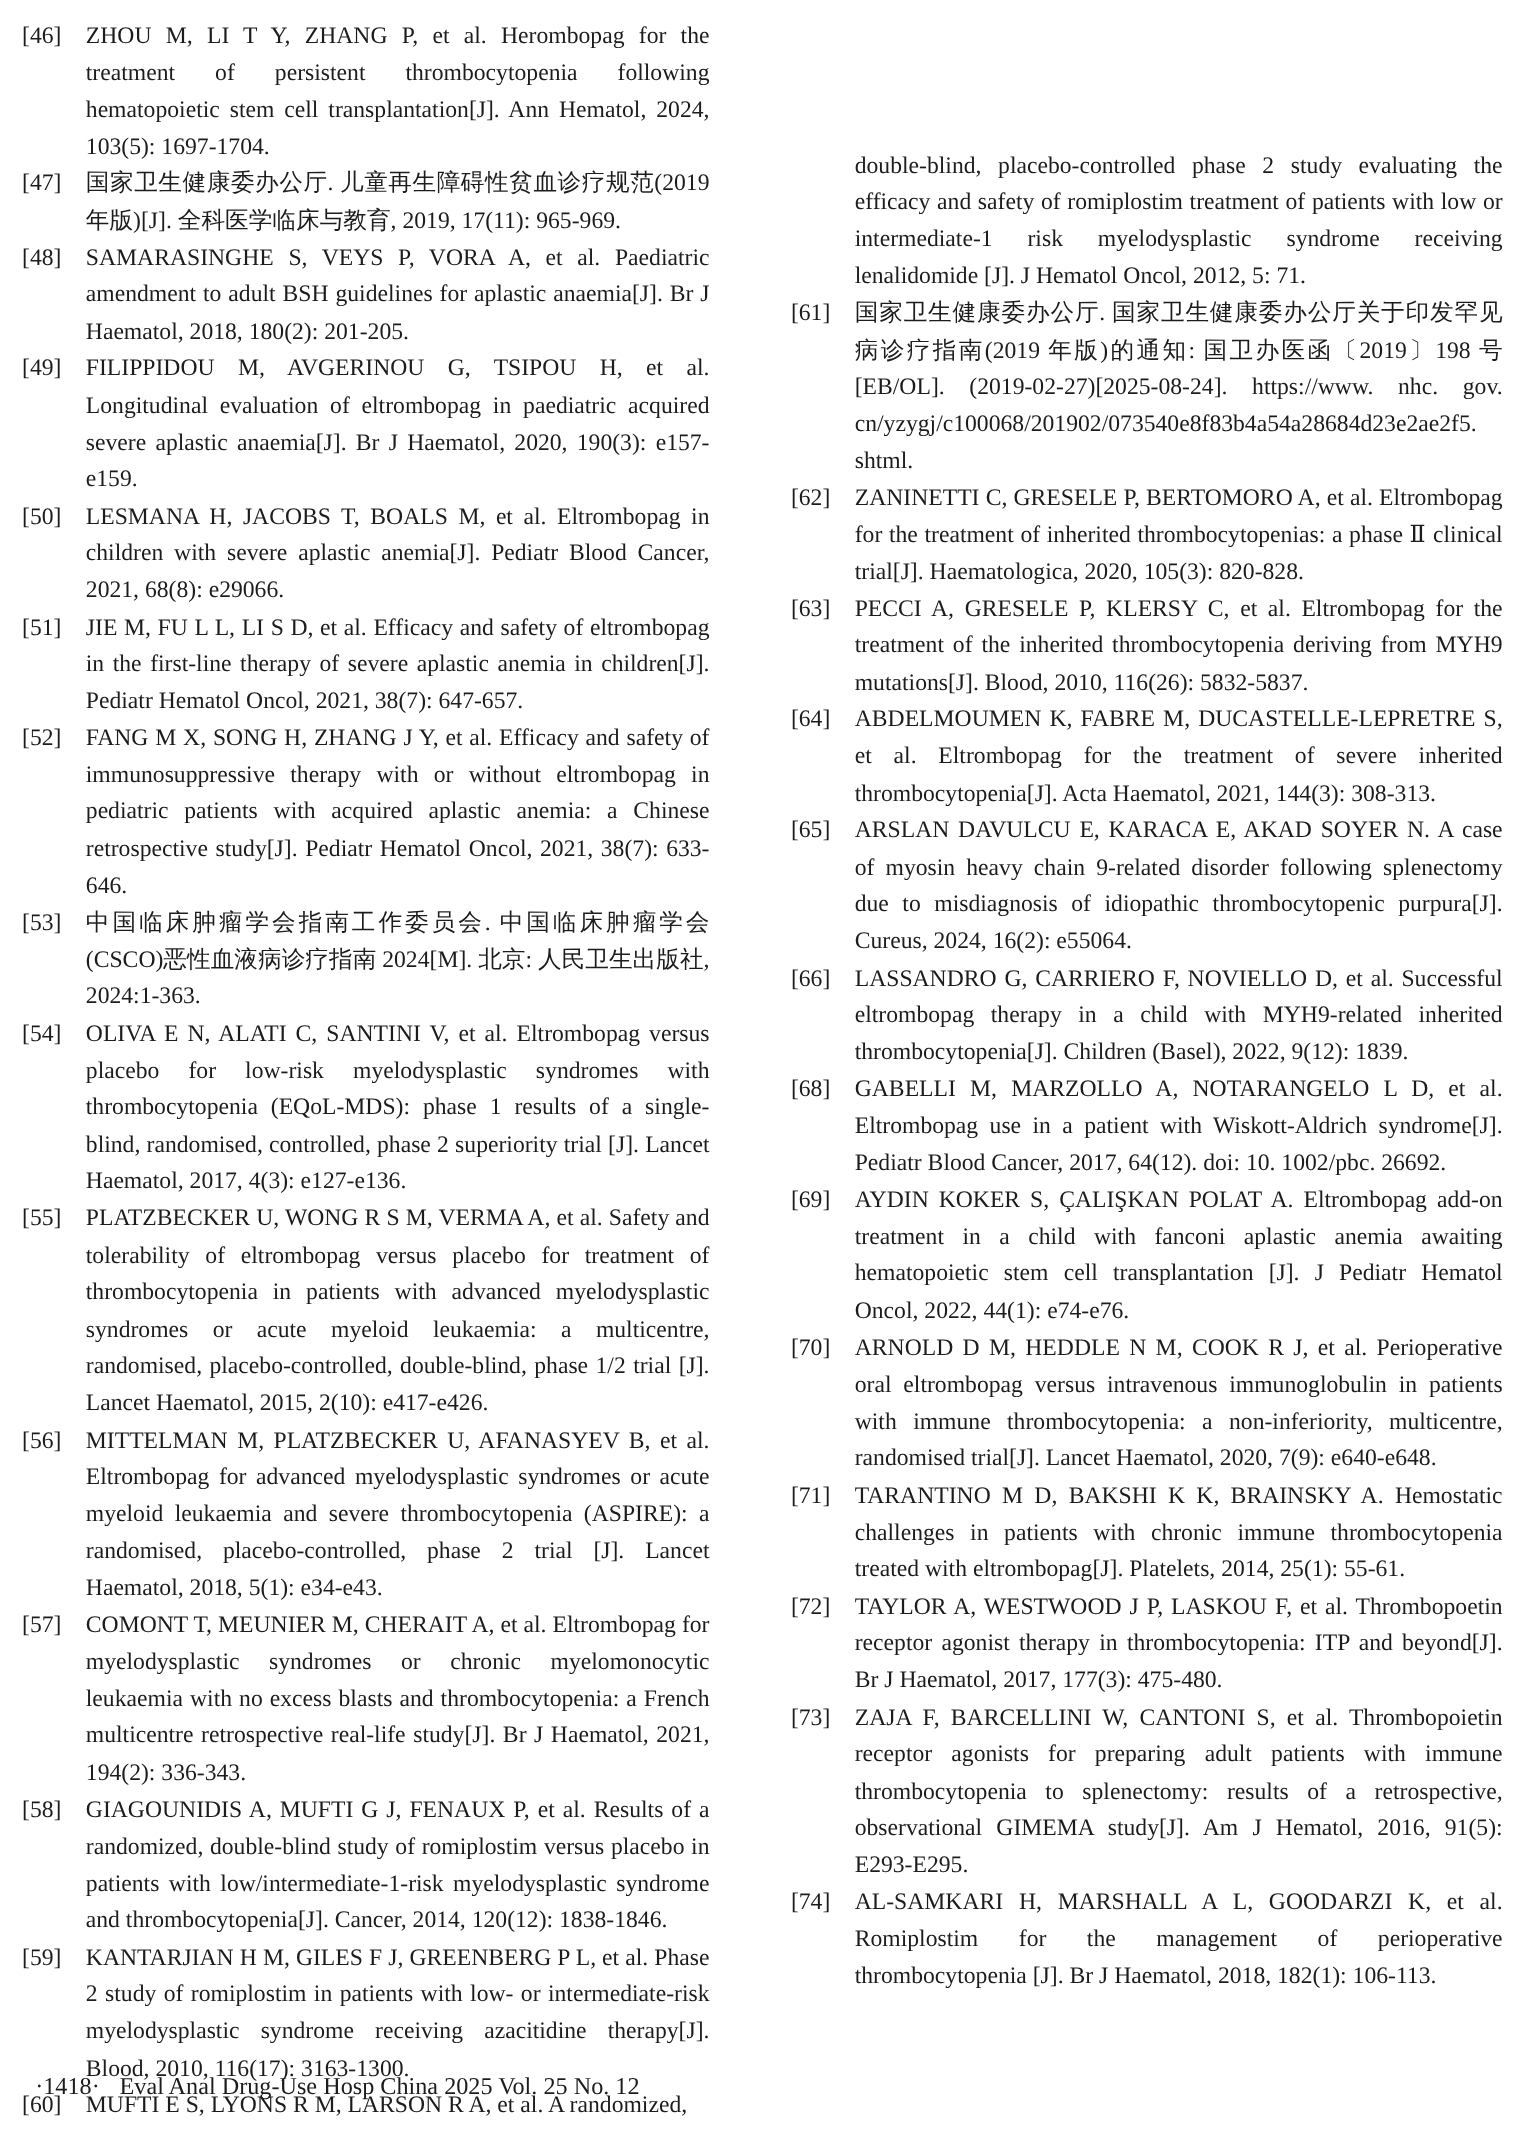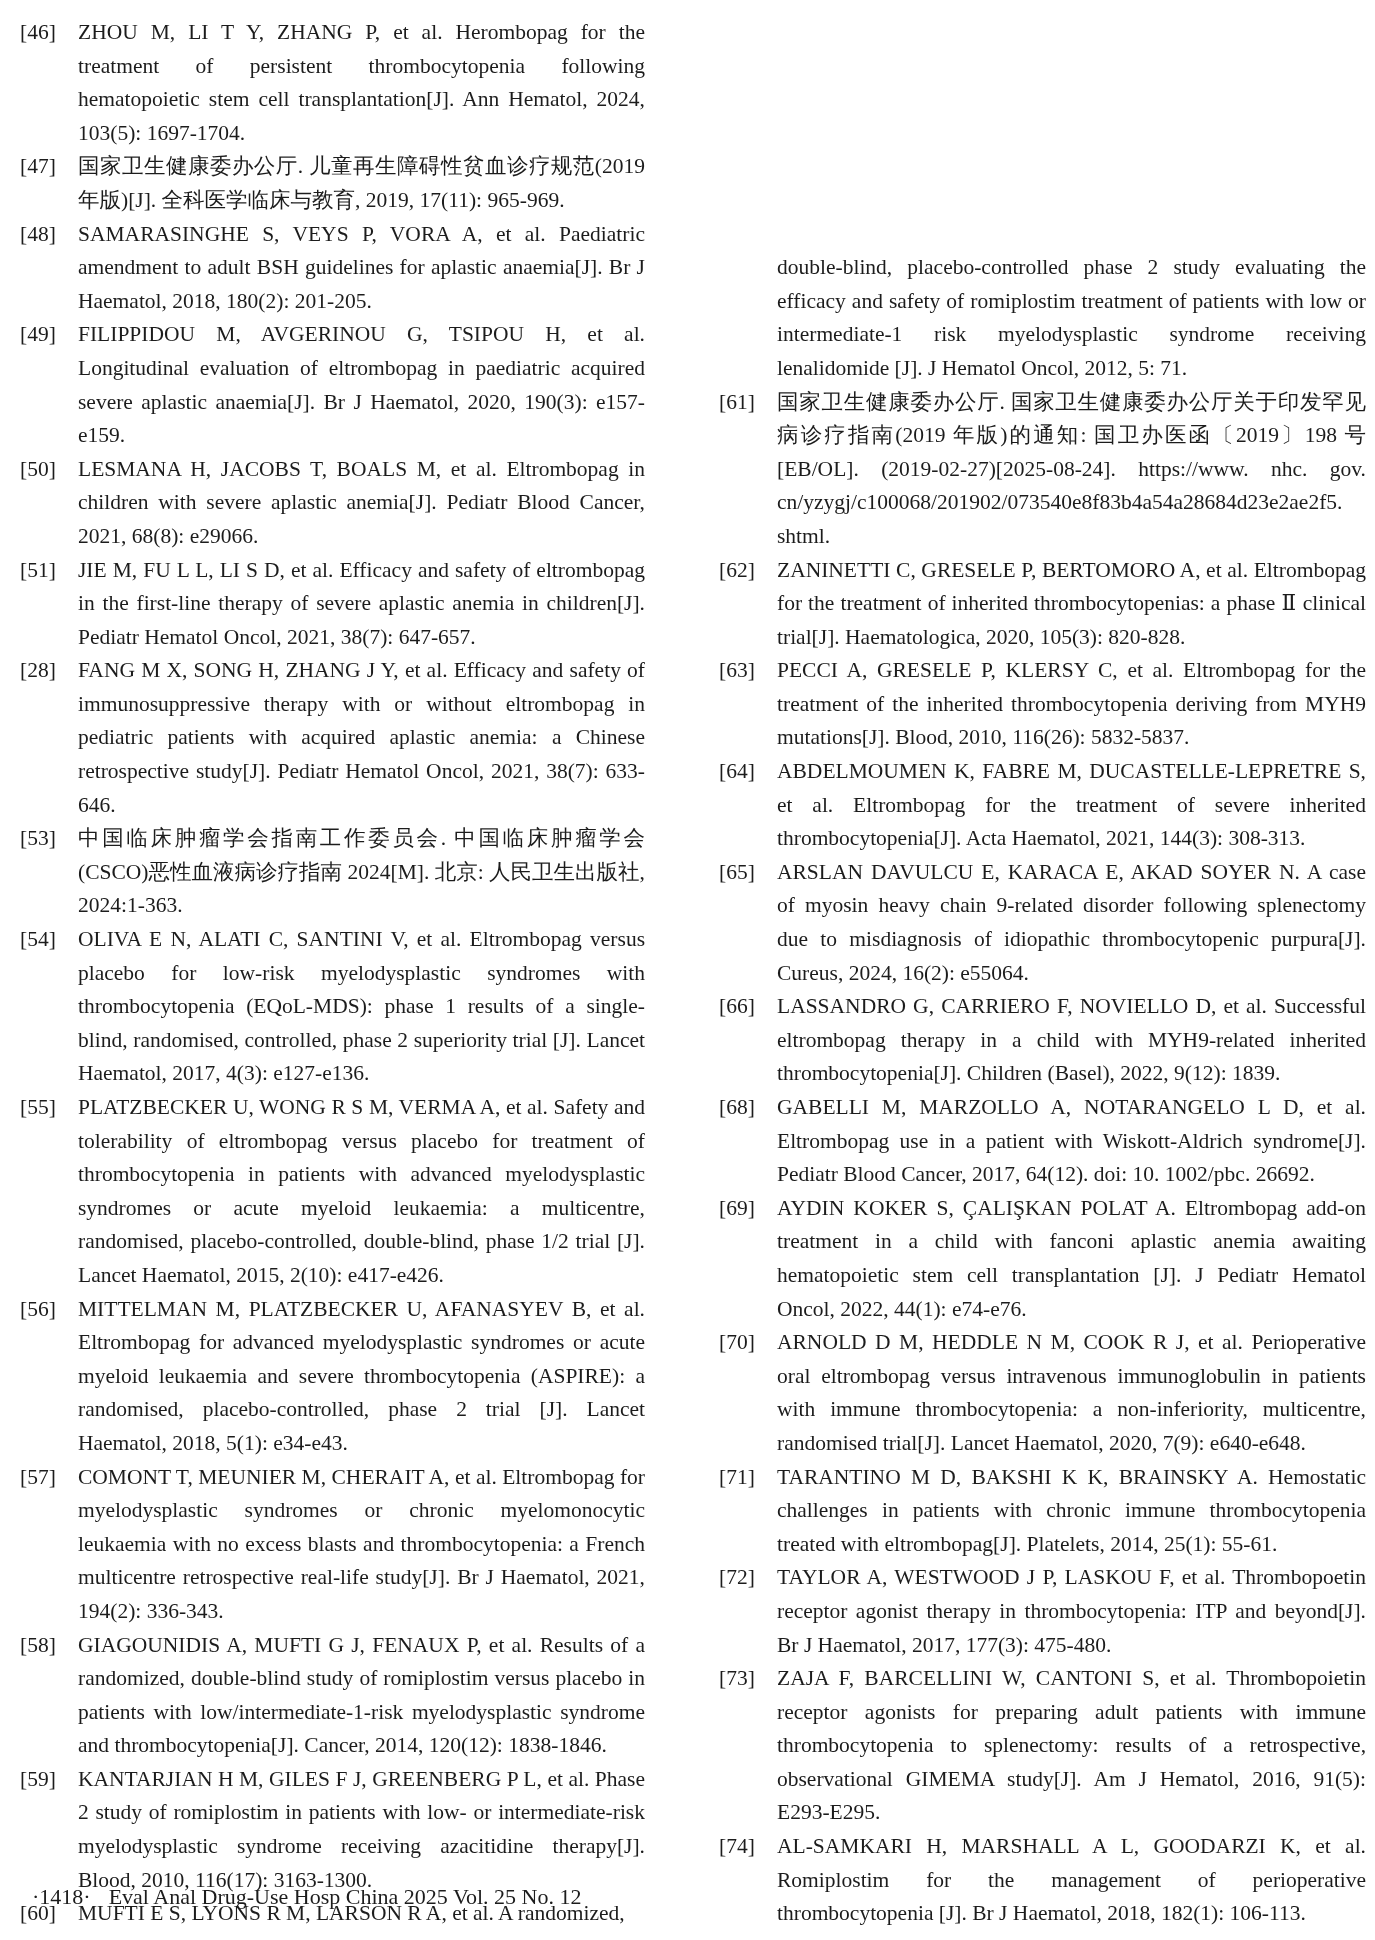--- a/index.html
+++ b/index.html
@@ -10,21 +10,21 @@
     color: #1c1c1c;
     position: relative;
     overflow: hidden;
   }
   .page {
     position: absolute; inset: 0;
     padding: 16px 28px 0 20px;
   }
   .columns {
     display: flex;
-    align-items: flex-end;
+    align-items: center;
   }
   .column { flex: 0 0 auto; }
   .column-left  { width: 625px; margin-right: 55px; }
   .column-right { width: 647px; margin-left: 19px; }
   .ref {
     display: flex;
     font-size: 21.5px;
     line-height: 33.6px;
   }
   .ref-num {
@@ -82,21 +82,21 @@
             <span class="ref-num">[50]</span>
             <span class="ref-text">LESMANA H, JACOBS T, BOALS M, et al. Eltrombopag in children with severe aplastic anemia[J]. Pediatr Blood Cancer, 2021, 68(8): e29066.</span>
           </div>
 
           <div class="ref">
             <span class="ref-num">[51]</span>
             <span class="ref-text">JIE M, FU L L, LI S D, et al. Efficacy and safety of eltrombopag in the first-line therapy of severe aplastic anemia in children[J]. Pediatr Hematol Oncol, 2021, 38(7): 647-657.</span>
           </div>
 
           <div class="ref">
-            <span class="ref-num">[28]</span>
+            <span class="ref-num">[52]</span>
             <span class="ref-text">FANG M X, SONG H, ZHANG J Y, et al. Efficacy and safety of immunosuppressive therapy with or without eltrombopag in pediatric patients with acquired aplastic anemia: a Chinese retrospective study[J]. Pediatr Hematol Oncol, 2021, 38(7): 633-646.</span>
           </div>
 
           <div class="ref">
             <span class="ref-num">[53]</span>
             <span class="ref-text">中国临床肿瘤学会指南工作委员会. 中国临床肿瘤学会(CSCO)恶性血液病诊疗指南 2024[M]. 北京: 人民卫生出版社, 2024:1-363.</span>
           </div>
 
           <div class="ref">
             <span class="ref-num">[54]</span>

